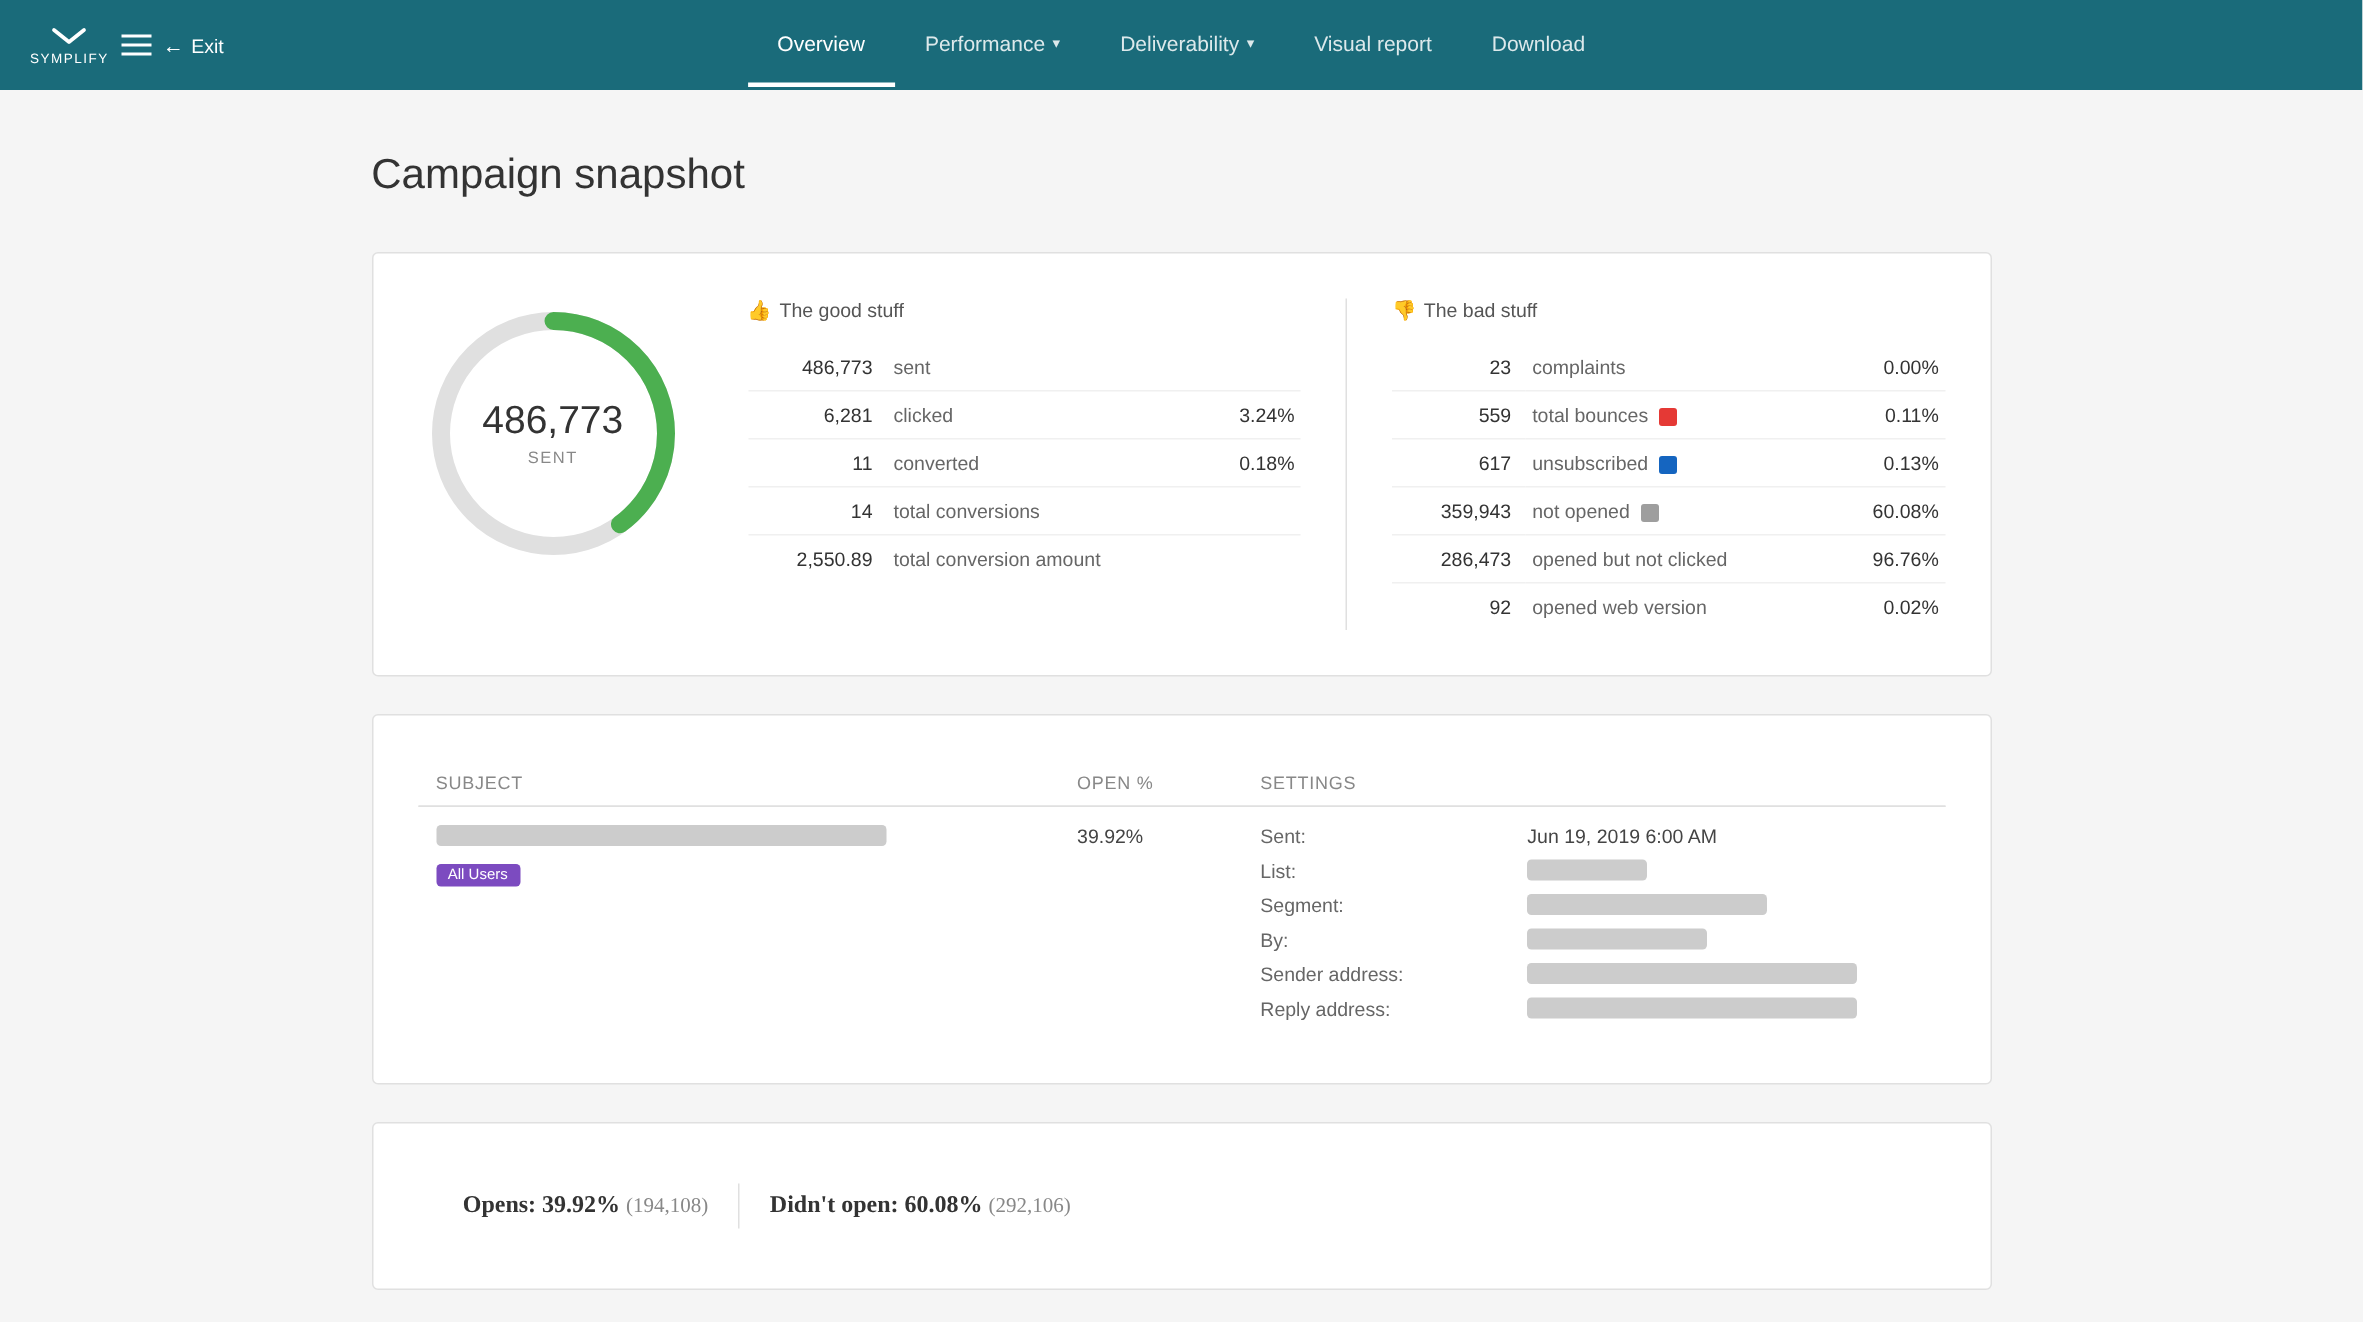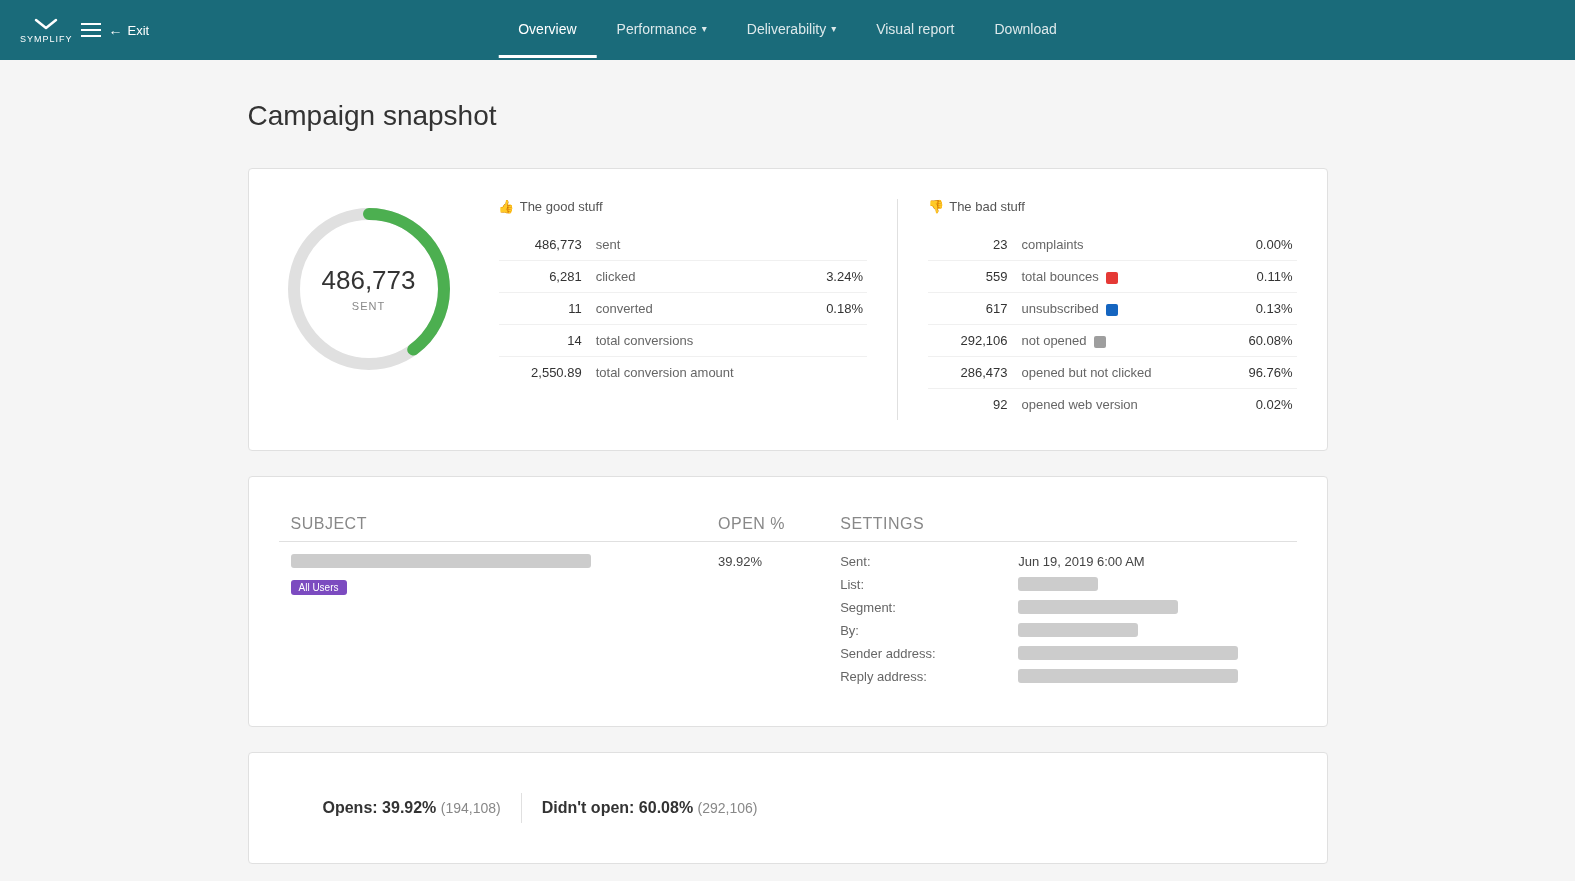--- a/index.html
+++ b/index.html
@@ -207,21 +207,21 @@
       margin: 0 10px;
     }
 
     
     .campaign-table {
       width: 100%;
       border-collapse: collapse;
     }
     .campaign-table th {
       text-align: left;
-      font-size: 16px;
+      font-size: 12px;
       color: #888;
       font-weight: 500;
       padding: 8px 12px;
       border-bottom: 1px solid #e0e0e0;
       text-transform: uppercase;
       letter-spacing: 0.5px;
     }
     .campaign-table td {
       padding: 12px 12px;
       font-size: 13px;
@@ -410,21 +410,21 @@
                 <td class="num">559</td>
                 <td class="label">total bounces <span class="color-dot" style="background:#e53935;"></span></td>
                 <td class="pct">0.11%</td>
               </tr>
               <tr>
                 <td class="num">617</td>
                 <td class="label">unsubscribed <span class="color-dot" style="background:#1565c0;"></span></td>
                 <td class="pct">0.13%</td>
               </tr>
               <tr>
-                <td class="num">292,106</td>
+                <td class="num">359,943</td>
                 <td class="label">not opened <span class="color-dot" style="background:#9e9e9e;"></span></td>
                 <td class="pct">60.08%</td>
               </tr>
               <tr>
                 <td class="num">286,473</td>
                 <td class="label">opened but not clicked</td>
                 <td class="pct">96.76%</td>
               </tr>
               <tr>
                 <td class="num">92</td>
@@ -474,21 +474,21 @@
 
               <span class="settings-label">Reply address:</span>
               <span class="settings-value blurred" style="height:14px; background:#ccc; border-radius:3px; width:220px; display:inline-block;">&nbsp;</span>
             </div>
           </td>
         </tr>
       </tbody>
     </table>
   </div>
 
-  <div class="card" style="padding: 20px 44px;">
+  <div class="card" style="padding: 20px 30px; font-family: Liberation Serif, serif;">
     <div class="bottom-stats">
       <div class="bottom-stat">
         <span class="highlight">Opens:</span>
         <span class="highlight">39.92%</span>
         <span class="sub">(194,108)</span>
       </div>
       <div class="bottom-divider"></div>
       <div class="bottom-stat">
         <span class="highlight">Didn't open:</span>
         <span class="highlight">60.08%</span>

